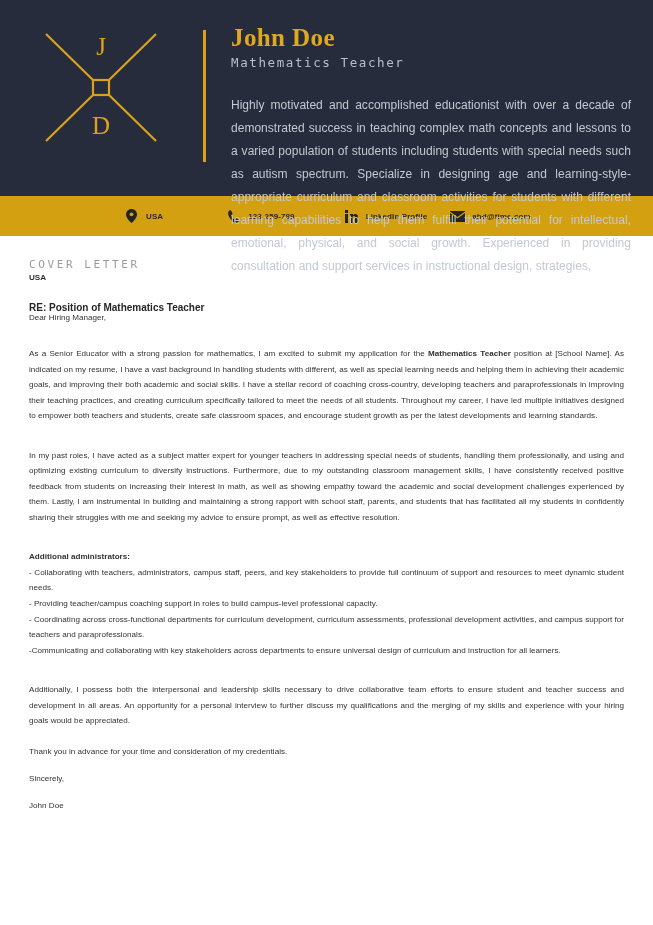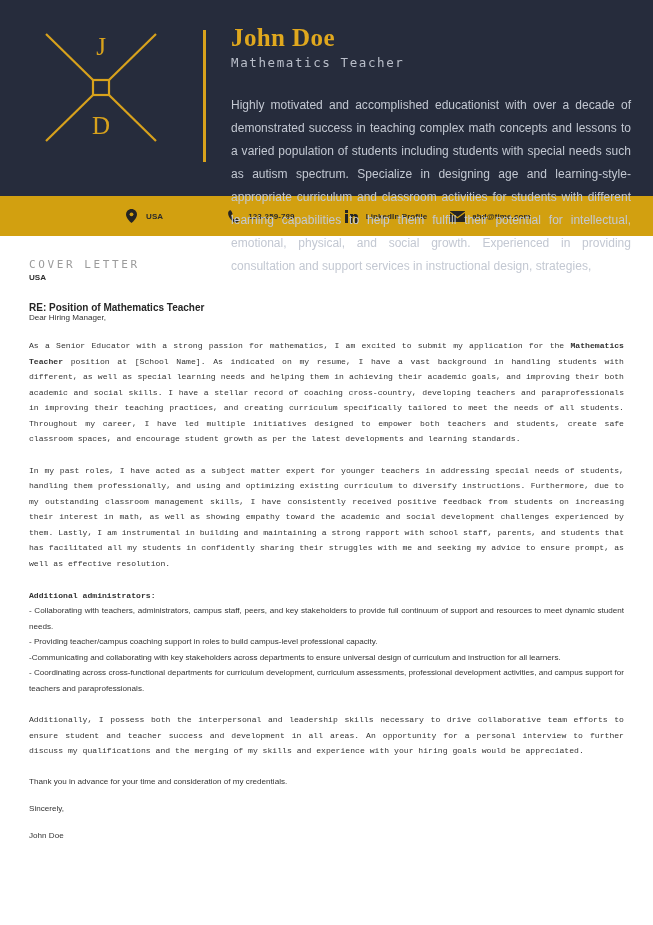--- a/index.html
+++ b/index.html
@@ -156,23 +156,22 @@
   .salutation {
     font-size: 8.1px;
     color: #333333;
   }
 
   .para {
     font-size: 8.1px;
     line-height: 1.92;
     color: #333333;
     text-align: justify;
-    margin-top: 16px;
+    margin-top: 24px;
     letter-spacing: 0.01px;
-    font-family: Liberation Mono, monospace;
   }
 
   .para.bold {
     font-weight: 700;
   }
 
   .para b { font-weight: 700; }
 
   .bullet {
     font-size: 8.1px;
@@ -277,22 +276,22 @@
     <div class="salutation">Dear Hiring Manager,</div>
 
     <div class="para"><span>As a Senior Educator with a strong passion for mathematics, I am excited to submit my application for the </span><b>Mathematics Teacher</b><span> position at [School Name]. As indicated on my resume, I have a vast background in handling students with different, as well as special learning needs and helping them in achieving their academic goals, and improving their both academic and social skills. I have a stellar record of coaching cross-country, developing teachers and paraprofessionals in improving their teaching practices, and creating curriculum specifically tailored to meet the needs of all students. Throughout my career, I have led multiple initiatives designed to empower both teachers and students, create safe classroom spaces, and encourage student growth as per the latest developments and learning standards.</span></div>
 
     <div class="para">In my past roles, I have acted as a subject matter expert for younger teachers in addressing special needs of students, handling them professionally, and using and optimizing existing curriculum to diversify instructions. Furthermore, due to my outstanding classroom management skills, I have consistently received positive feedback from students on increasing their interest in math, as well as showing empathy toward the academic and social development challenges experienced by them. Lastly, I am instrumental in building and maintaining a strong rapport with school staff, parents, and students that has facilitated all my students in confidently sharing their struggles with me and seeking my advice to ensure prompt, as well as effective resolution.</div>
 
     <div class="para bold">Additional administrators:</div>
 
     <div class="bullet">- Collaborating with teachers, administrators, campus staff, peers, and key stakeholders to provide full continuum of support and resources to meet dynamic student needs.</div>
     <div class="bullet">- Providing teacher/campus coaching support in roles to build campus-level professional capacity.</div>
+    <div class="bullet">- Coordinating across cross-functional departments for curriculum development, curriculum assessments, professional development activities, and campus support for teachers and paraprofessionals.</div>
     <div class="bullet justify-full">-Communicating and collaborating with key stakeholders across departments to ensure universal design of curriculum and instruction for all learners.</div>
-    <div class="bullet">- Coordinating across cross-functional departments for curriculum development, curriculum assessments, professional development activities, and campus support for teachers and paraprofessionals.</div>
 
     <div class="para">Additionally, I possess both the interpersonal and leadership skills necessary to drive collaborative team efforts to ensure student and teacher success and development in all areas. An opportunity for a personal interview to further discuss my qualifications and the merging of my skills and experience with your hiring goals would be appreciated.</div>
 
     <div class="closing">Thank you in advance for your time and consideration of my credentials.</div>
 
     <div class="closing">Sincerely,</div>
 
     <div class="signature">John Doe</div>
 
   </div>

